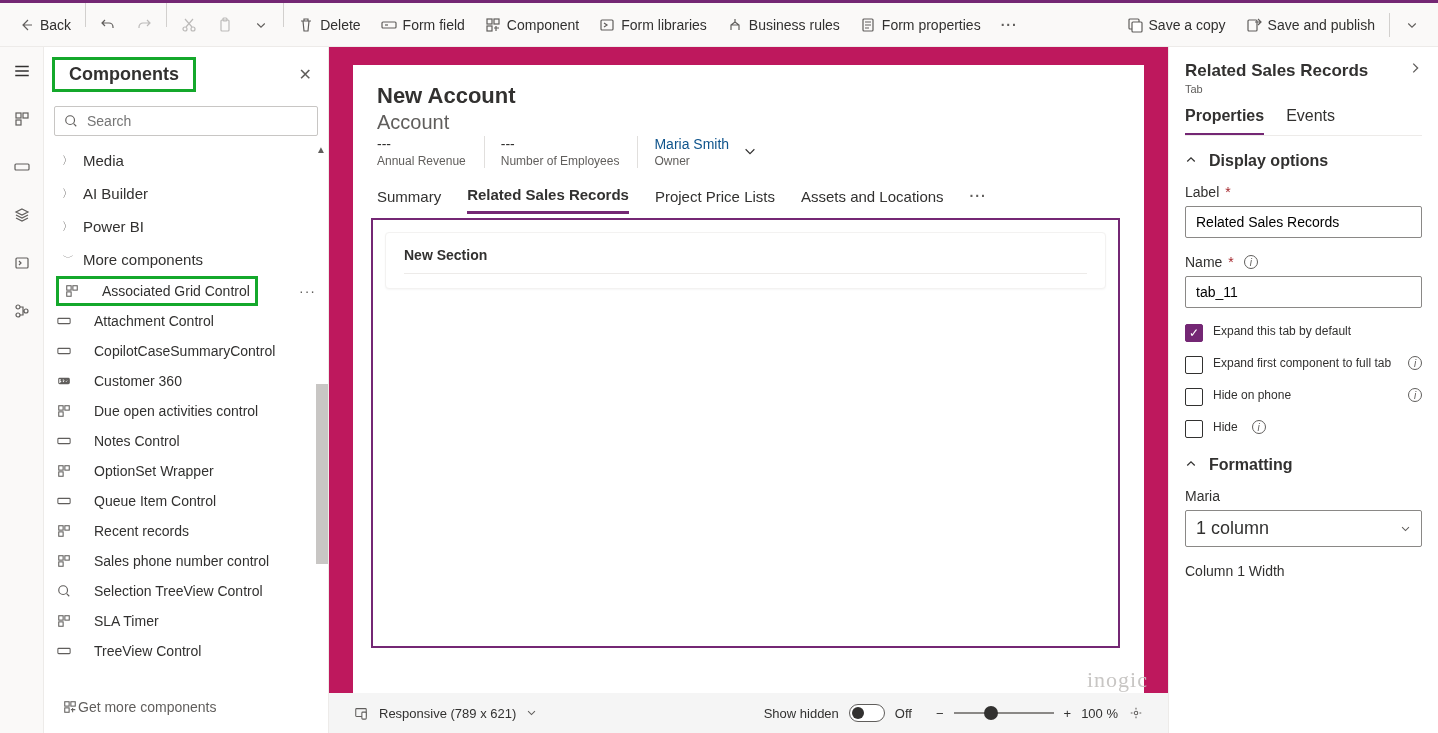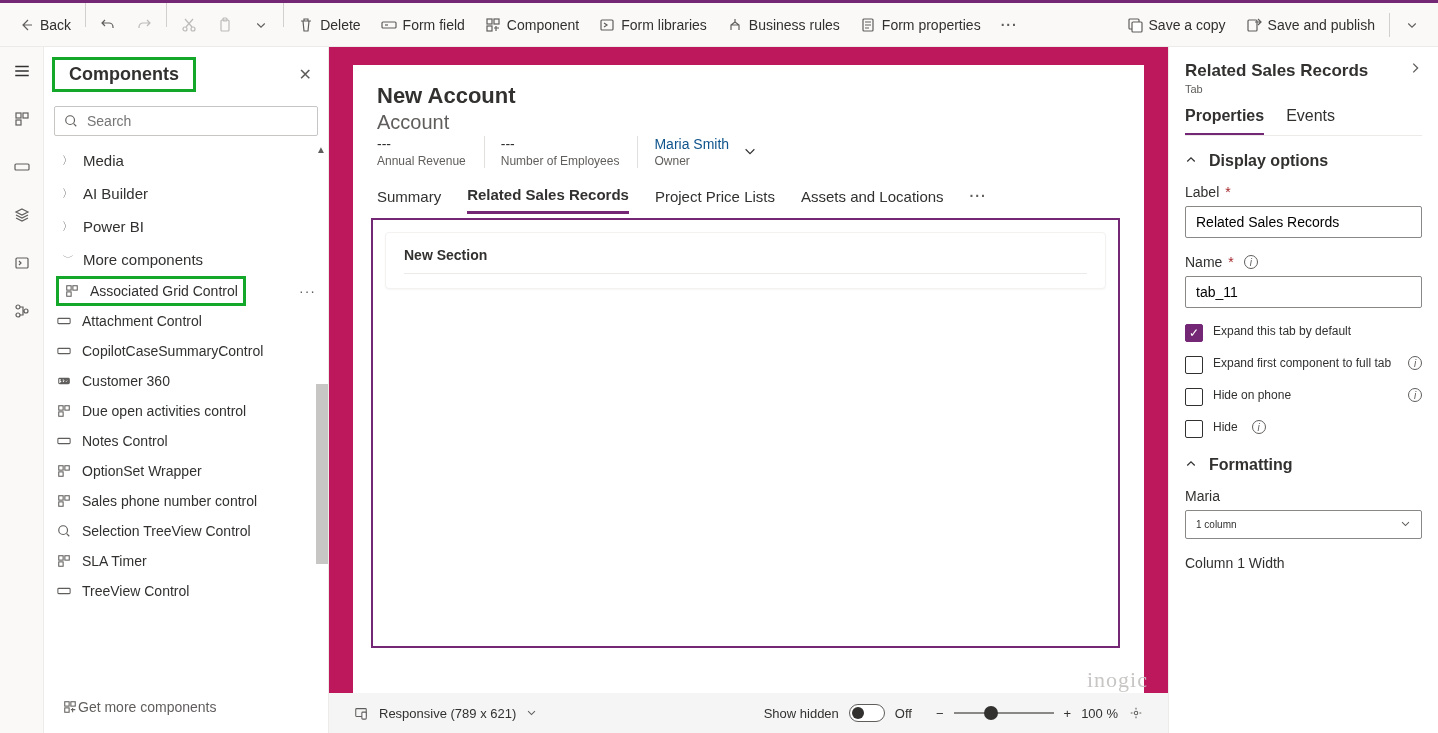--- a/index.html
+++ b/index.html
@@ -17,21 +17,21 @@
 
 .side-panel{width:285px;background:#fff;border-right:1px solid #edebe9;display:flex;flex-direction:column}
 .side-header{display:flex;align-items:center;padding:10px 4px 10px 8px}
 .side-title-box{border:3px solid #14a82b;padding:4px 14px;font-size:18px;font-weight:600}
 .side-close{margin-left:auto;background:none;border:none;cursor:pointer;padding:6px 12px;color:#605e5c;font-size:16px}
 .search-box{margin:4px 10px 8px;border:1px solid #c8c6c4;border-radius:2px;display:flex;align-items:center;padding:6px 8px;gap:8px}
 .search-box input{border:none;outline:none;font-size:14px;flex:1;color:#605e5c}
 .comp-list{flex:1;overflow-y:auto;padding-left:10px;position:relative}
 .scroll-thumb{position:absolute;right:0;top:240px;width:12px;height:180px;background:#c8c6c4}
 .comp-group{display:flex;align-items:center;padding:8px 8px;cursor:pointer;gap:10px;font-size:15px}
-.comp-item{display:flex;align-items:center;padding:7px 8px 7px 0;cursor:pointer;gap:10px;font-size:14px;margin-left:2px}
+.comp-item{display:flex;align-items:center;padding:7px 8px 7px 0;cursor:pointer;gap:22px;font-size:14px;margin-left:2px}
 .comp-item.highlighted{border:3px solid #14a82b;padding:4px 5px}
 .comp-item-wrap{display:flex;align-items:center;justify-content:space-between;padding-right:12px}
 .comp-more{margin-left:55px;display:flex;align-items:center;padding:8px 0;color:#605e5c;font-size:14px;cursor:pointer;position:absolute;bottom:6px}
 
 .canvas-area{flex:1;background:#be185d;display:flex;flex-direction:column;position:relative}
 .canvas-inner{margin:18px 24px 0;background:#fff;flex:1;padding:18px 24px 0;overflow:hidden}
 .form-title{font-size:22px;font-weight:600;margin-bottom:2px}
 .form-subtitle{font-size:20px;color:#605e5c;margin-bottom:2px}
 .hdr-fields{display:flex;gap:18px;margin-bottom:10px}
 .hdr-field{border-left:1px solid #e1dfdd;padding-left:16px}
@@ -61,21 +61,21 @@
 .prop-header{display:flex;align-items:flex-start;justify-content:space-between;margin-bottom:2px}
 .prop-title{font-size:17px;font-weight:600}
 .prop-sub{font-size:11px;color:#605e5c;margin-bottom:12px}
 .prop-tabs{display:flex;gap:22px;border-bottom:1px solid #edebe9;margin-bottom:16px}
 .prop-tab{padding-bottom:8px;font-size:16px;cursor:pointer}
 .prop-tab.active{font-weight:600;border-bottom:2px solid #742774;color:#323130}
 .section-hdr{display:flex;align-items:center;gap:12px;font-size:16px;font-weight:600;margin-bottom:14px;cursor:pointer}
 .fld-label{font-size:14px;margin-bottom:6px;display:flex;align-items:center;gap:6px}
 .req{color:#a4262c}
 .text-input{width:100%;border:1px solid #8a8886;padding:7px 10px;font-size:14px;margin-bottom:16px;border-radius:2px}
-.select-input{width:100%;border:1px solid #8a8886;padding:7px 10px;font-size:10px;margin-bottom:16px;border-radius:2px;display:flex;justify-content:space-between;align-items:center}
+.select-input{width:100%;border:1px solid #8a8886;padding:7px 10px;font-size:18px;margin-bottom:16px;border-radius:2px;display:flex;justify-content:space-between;align-items:center}
 .cb-row{display:flex;align-items:flex-start;gap:10px;margin-bottom:14px}
 .cb{width:18px;height:18px;border:1px solid #323130;border-radius:2px;flex-shrink:0;display:flex;align-items:center;justify-content:center}
 .cb.checked{background:#742774;border-color:#742774;color:#fff;font-size:12px}
 .cb-label{font-size:12px;flex:1}
 .info-ic{width:14px;height:14px;border:1px solid #605e5c;border-radius:50%;display:inline-flex;align-items:center;justify-content:center;font-size:10px;color:#605e5c;font-style:italic;margin-left:4px}
 .logo{position:absolute;bottom:40px;right:20px;color:#c8c6c4;font-size:22px;font-family:cursive;letter-spacing:1px}
 </style>
 </head>
 <body>
 
@@ -352,20 +352,38 @@
               <rect x="2" y="2" width="5" height="5"></rect>
               <rect x="9" y="2" width="5" height="5"></rect>
               <rect x="2" y="9" width="5" height="5"></rect>
             </svg>
           </span>
           <span>OptionSet Wrapper</span>
         </div>
       <div class="comp-item">
           <span class="icon">
             <svg viewBox="0 0 16 16" width="14" height="14" fill="none" stroke="#605e5c" stroke-width="1.2">
+              <rect x="1" y="5" width="14" height="6" rx="1"></rect>
+            </svg>
+          </span>
+          <span>Queue Item Control</span>
+        </div>
+      <div class="comp-item">
+          <span class="icon">
+            <svg viewBox="0 0 16 16" width="14" height="14" fill="none" stroke="#605e5c" stroke-width="1.2">
+              <rect x="2" y="2" width="5" height="5"></rect>
+              <rect x="9" y="2" width="5" height="5"></rect>
+              <rect x="2" y="9" width="5" height="5"></rect>
+            </svg>
+          </span>
+          <span>Recent records</span>
+        </div>
+      <div class="comp-item">
+          <span class="icon">
+            <svg viewBox="0 0 16 16" width="14" height="14" fill="none" stroke="#605e5c" stroke-width="1.2">
               <rect x="2" y="2" width="5" height="5"></rect>
               <rect x="9" y="2" width="5" height="5"></rect>
               <rect x="2" y="9" width="5" height="5"></rect>
             </svg>
           </span>
           <span>Sales phone number control</span>
         </div>
       <div class="comp-item">
           <span class="icon">
             <svg viewBox="0 0 16 16" width="14" height="14" fill="none" stroke="#605e5c" stroke-width="1.3">

